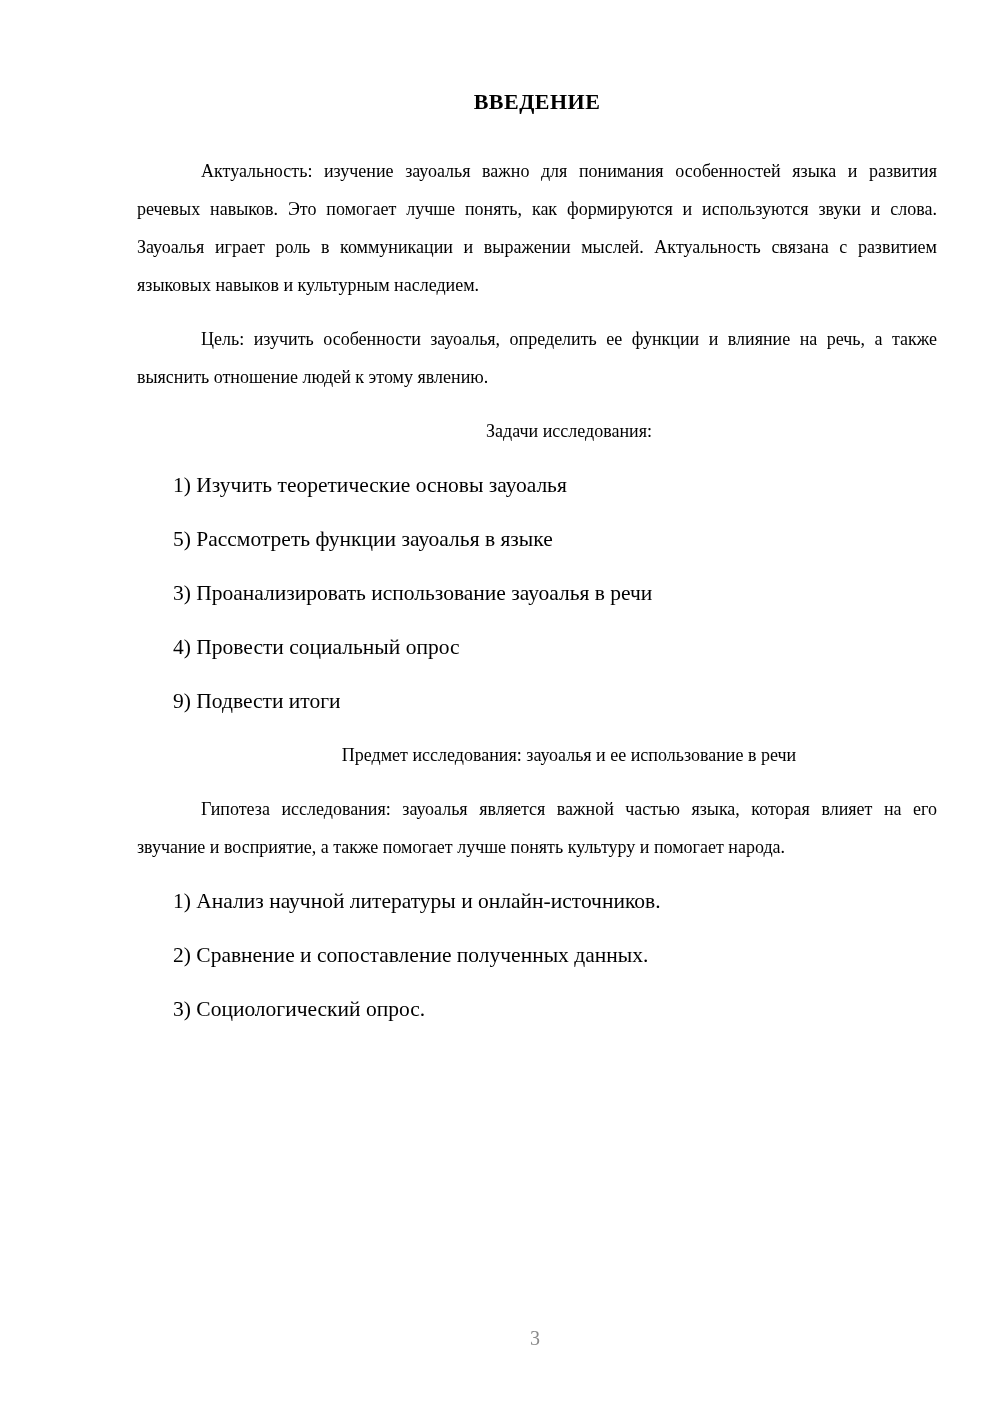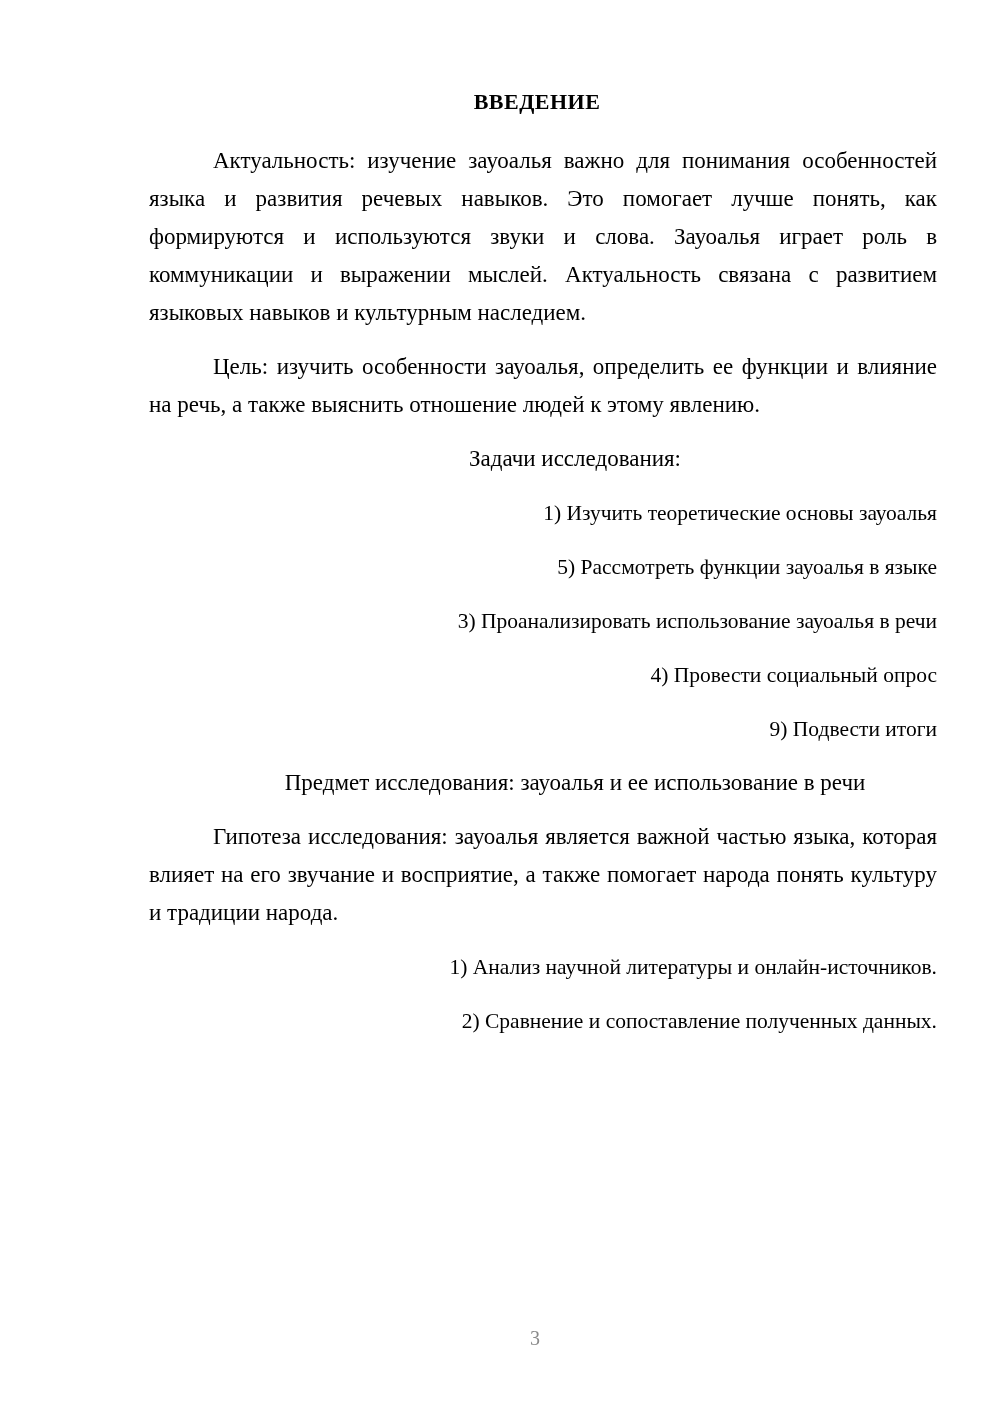--- a/index.html
+++ b/index.html
@@ -26,31 +26,31 @@
     left: 137px;
     top: 88px;
     width: 800px;
   }
 
   .doc-heading {
     font-size: 22px;
     font-weight: bold;
     text-align: center;
     letter-spacing: 0.5px;
-    margin: 0 0 26px 0;
+    margin: 0 0 36px 0;
     line-height: 1.25;
   }
 
   .para {
-    font-size: 23px;
+    font-size: 18px;
     line-height: 38px;
     text-align: justify;
     text-justify: inter-word;
     text-indent: 64px;
-    margin: 0 0 16px 12px;
+    margin: 0 0 16px 0;
     hyphens: none;
   }
 
   .para:last-child {
     margin-bottom: 0;
   }
 
   
   .para.noline {
     text-align: center;
@@ -58,21 +58,21 @@
 
   .list {
     list-style: none;
     margin: 0;
     padding: 0;
   }
 
   .list-item {
     font-size: 21.5px;
     line-height: 38px;
-    text-align: right;
+    text-align: left;
     margin: 12px 0 16px 0;
     padding-left: 36px;
     text-indent: -36px;
     margin-left: 36px;
   }
 
   .page-number {
     position: absolute;
     left: 0;
     right: 0;
@@ -107,26 +107,27 @@
       <li class="list-item">1) Изучить теоретические основы зауоалья</li>
       <li class="list-item">5) Рассмотреть функции зауоалья в языке</li>
       <li class="list-item">3) Проанализировать использование зауоалья в речи</li>
       <li class="list-item">4) Провести социальный опрос</li>
       <li class="list-item">9) Подвести итоги</li>
     </ol>
 
     <p class="para noline">Предмет исследования: зауоалья и ее использование в речи</p>
 
 
-    <p class="para">Гипотеза исследования: зауоалья является важной частью языка, которая влияет на его звучание и восприятие, а также помогает народа понять культуру и традиции народа.</p>
+    <p class="para">Гипотеза исследования: зауоалья является важной частью языка, которая влияет на его звучание и восприятие, а также помогает лучше понять культуру и помогает народа.</p>
 
 
     <ol class="list">
       <li class="list-item">1) Анализ научной литературы и онлайн-источников.</li>
       <li class="list-item">2) Сравнение и сопоставление полученных данных.</li>
+      <li class="list-item">3) Социологический опрос.</li>
     </ol>
 
   </div>
 
   <div class="page-number">
     <span class="page-number-inner">3</span>
   </div>
 
 </div>
 

